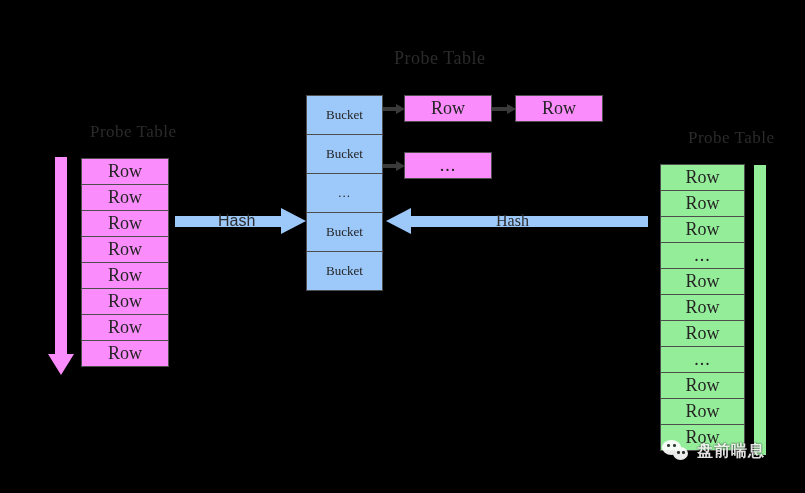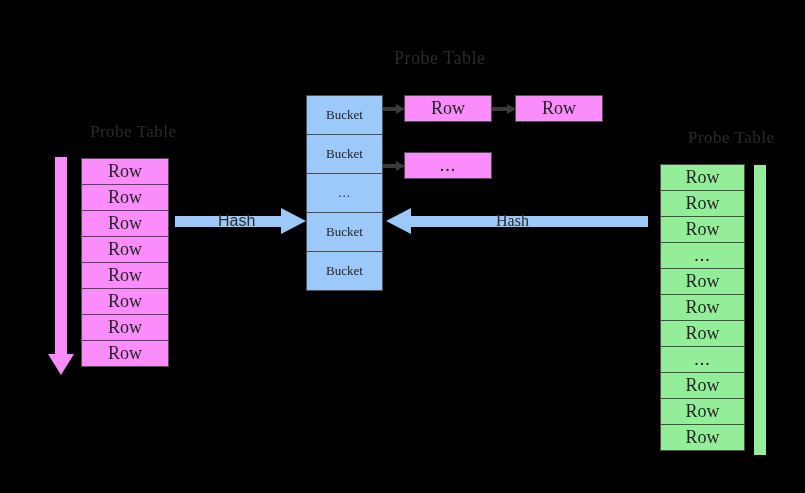--- a/index.html
+++ b/index.html
@@ -248,14 +248,25 @@
     <div class="cell green">Row</div>
     <div class="cell green">Row</div>
     <div class="cell green dots">...</div>
     <div class="cell green">Row</div>
     <div class="cell green">Row</div>
     <div class="cell green">Row</div>
   </div>
 
   <div id="probe-scan-bar"></div>
 
+  <div id="watermark">
+    <div class="wm-logo">
+      <div class="b1"></div>
+      <div class="b2"></div>
+      <i class="e1"></i>
+      <i class="e2"></i>
+      <i class="e3"></i>
+      <i class="e4"></i>
+    </div>
+    <div class="wm-text">盘前喘息</div>
+  </div>
 
 </div>
 
 </body></html>

